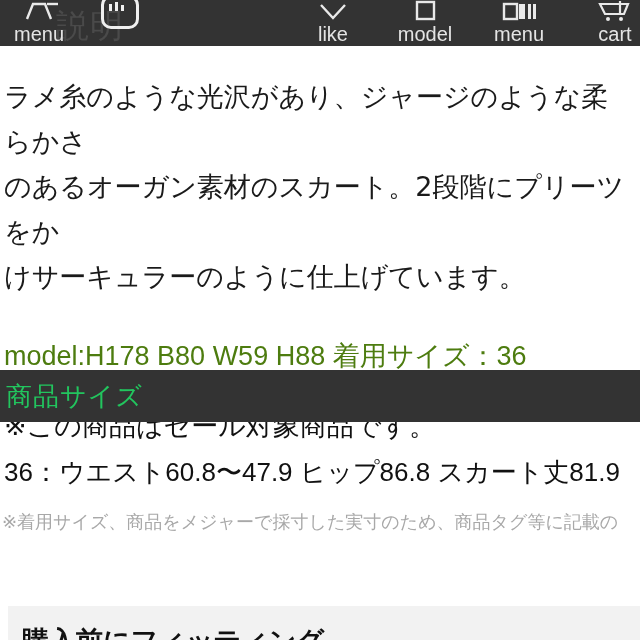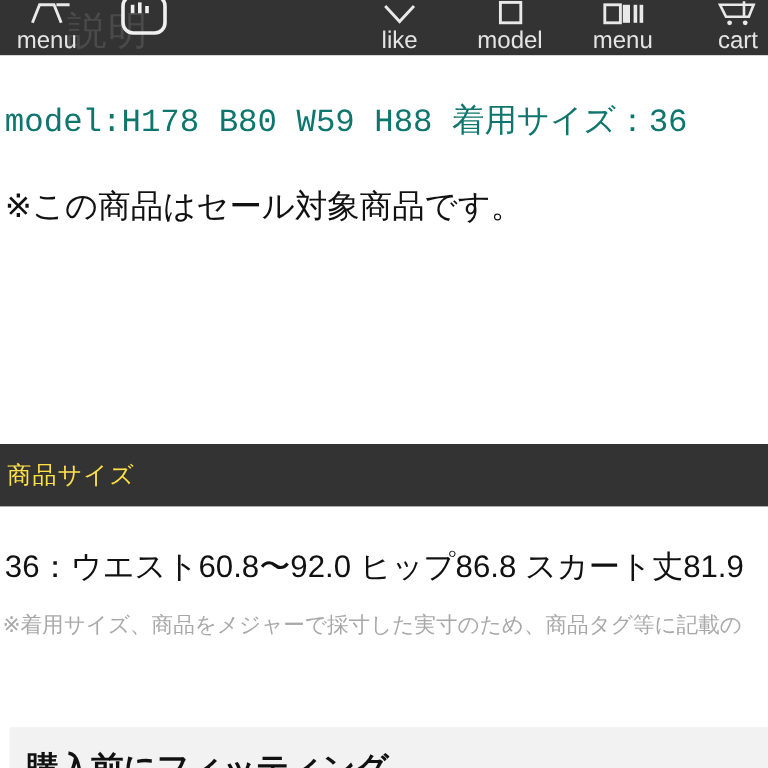--- a/index.html
+++ b/index.html
@@ -106,22 +106,22 @@
     line-height: 45px;
     color: #1a1a1a;
     font-family: "DejaVu Sans", sans-serif;
     letter-spacing: 0px;
   }
   .model-line {
     margin: 0;
     padding: 39px 4px 0 4px;
     font-size: 27px;
     line-height: 36px;
-    color: #0f766e;
-    font-family: Liberation Mono, monospace;
+    color: #4d7c0f;
+    font-family: Liberation Sans, sans-serif;
   }
   .sale-line {
     margin: 0;
     padding: 34px 4px 0 4px;
     font-size: 27px;
     line-height: 36px;
     color: #111111;
     font-family: "DejaVu Sans", sans-serif;
   }
 
@@ -132,22 +132,22 @@
     left: 0;
     width: 640px;
     height: 52px;
     background: #333333;
   }
   .section-header .sh-text {
     position: absolute;
     left: 6px;
     top: 50%;
     transform: translateY(-50%);
-    font-size: 20px;
-    color: #fde047;
+    font-size: 26px;
+    color: #22c55e;
     font-family: "DejaVu Sans", sans-serif;
     letter-spacing: 1px;
   }
 
   
   .size-line {
     position: absolute;
     top: 455px;
     left: 4px;
     width: 632px;
@@ -253,31 +253,36 @@
         <line x1="24" y1="1" x2="24" y2="14" stroke="#e9e9e9" stroke-width="2.2"></line>
         <circle cx="12" cy="19" r="2" fill="#e9e9e9"></circle>
         <circle cx="25" cy="19" r="2" fill="#e9e9e9"></circle>
       </svg>
     </span>
     <span class="nav-label">cart</span>
   </div>
 </div>
 
 <div class="content">
+  <p class="desc">
+    <span>ラメ糸のような光沢があり、ジャージのような柔らかさ</span><br>
+    <span>のあるオーガン素材のスカート。2段階にプリーツをか</span><br>
+    <span>けサーキュラーのように仕上げています。</span>
+  </p>
 
   <p class="model-line">model:H178 B80 W59 H88 着用サイズ：36</p>
 
   <p class="sale-line">※この商品はセール対象商品です。</p>
 </div>
 
 <div class="section-header">
   <span class="sh-text">商品サイズ</span>
 </div>
 
-<p class="size-line">36：ウエスト60.8〜92.0 ヒップ86.8 スカート丈81.9</p>
+<p class="size-line">36：ウエスト60.8〜47.9 ヒップ86.8 スカート丈81.9</p>
 
 <p class="note">
   <span>※着用サイズ、商品をメジャーで採寸した実寸のため、商品タグ等に記載の</span><br>
 </p>
 
 <div class="bottom-card">
   <span class="bc-title">購入前にフィッティング</span>
 </div>
 
 </body></html>

